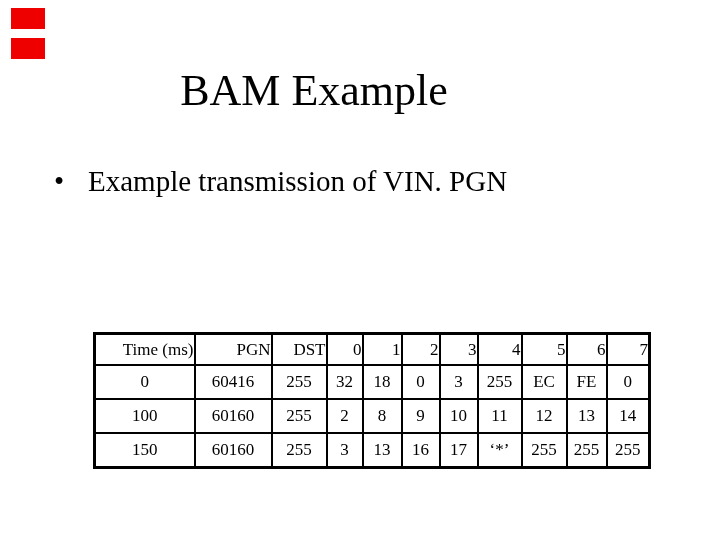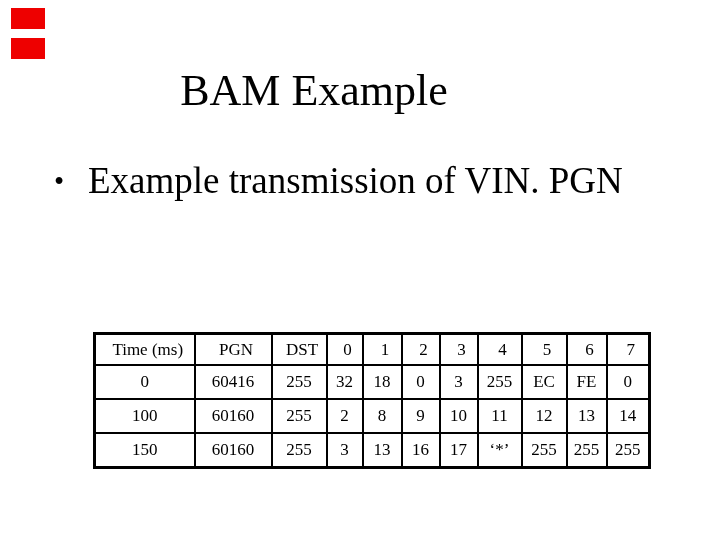--- a/index.html
+++ b/index.html
@@ -33,42 +33,42 @@
   .bullet-marker{
     position:absolute;
     left:0;top:0;
     font-size:29px;line-height:38.5px;
   }
   .bullet-lines{
     position:absolute;
     left:34px;top:0;width:626px;
   }
   .bullet-line{
-    font-size:37px;
+    font-size:29px;
     line-height:38.5px;
     white-space:pre;
   }
   table.data-table{
     position:absolute;
     left:93px;top:332px;
     border-collapse:collapse;
     table-layout:fixed;
     border:3px solid #000;
     font-size:17px;
   }
   table.data-table th,
   table.data-table td{
     border:2px solid #000;
     padding:0;
     overflow:hidden;
     font-weight:normal;
   }
   table.data-table th{
     height:29px;
-    text-align:center;
+    text-align:right;
     padding-left:6px;
     vertical-align:middle;
   }
   table.data-table td{
     height:32px;
     text-align:center;
     vertical-align:middle;
   }
 </style>
 </head>

